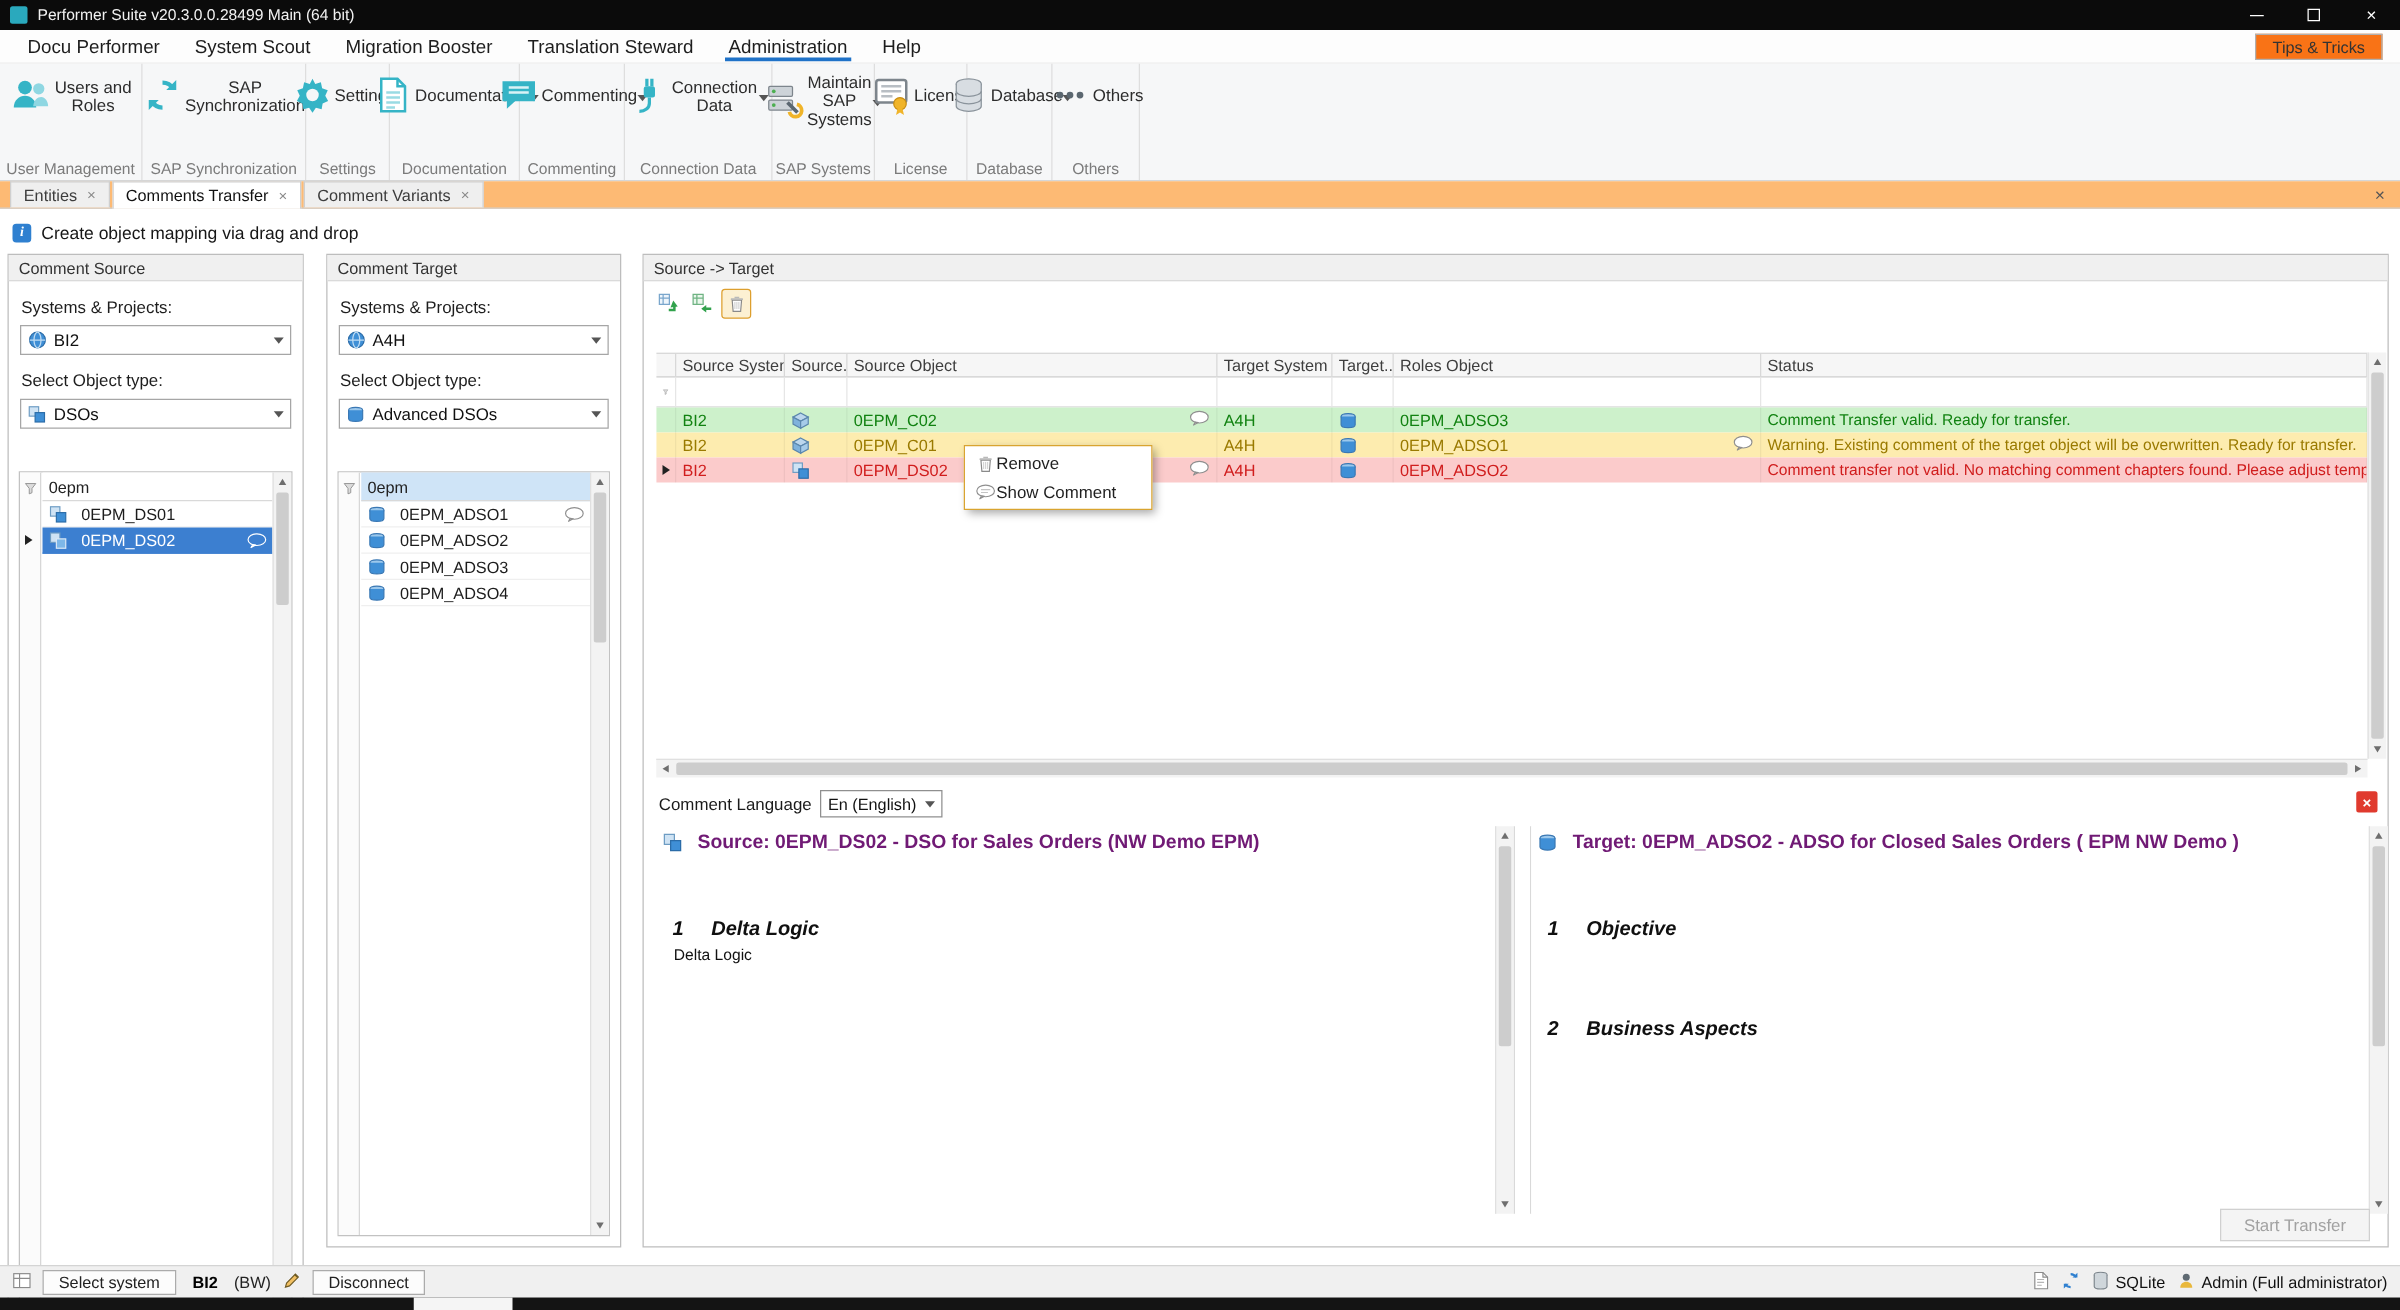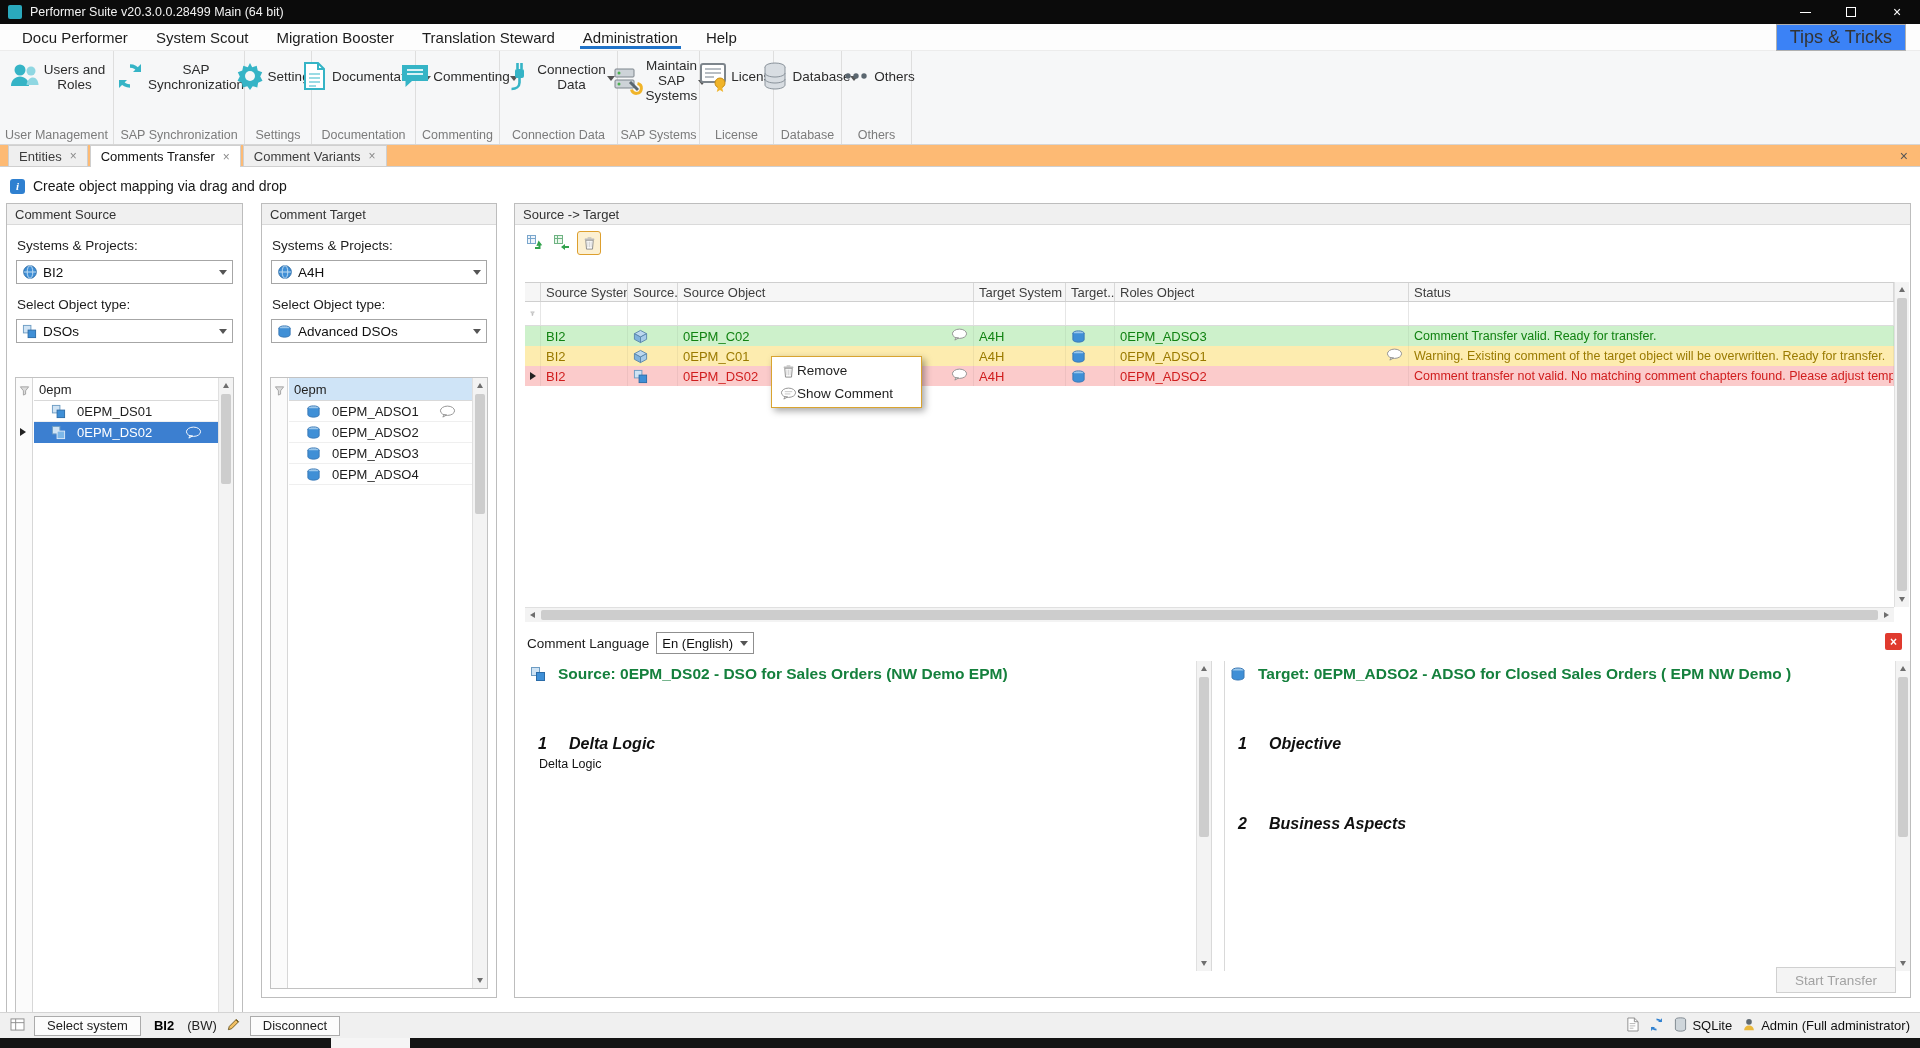--- a/index.html
+++ b/index.html
@@ -13,21 +13,21 @@
   .win-title{color:#f2f2f2;font-size:12.5px}
   .win-controls{margin-left:auto;display:flex;height:100%}
   .win-btn{width:46px;height:100%;display:flex;align-items:center;justify-content:center;color:#fff;font-size:14px}
   .min-glyph{display:block;width:11px;height:1px;background:#fff}
   .max-glyph{display:block;width:10px;height:10px;border:1px solid #fff}
 
   
   .menubar{position:absolute;top:24px;left:0;width:1920px;height:27px;background:#fdfdfd;border-bottom:1px solid #ececec;display:flex;align-items:center;padding:0 8px}
   .menu-item{height:100%;display:flex;align-items:center;padding:0 14px;font-size:15px;color:#1d1d1d;position:relative;cursor:default}
   .menu-item.active::after{content:"";position:absolute;left:11px;right:11px;bottom:1px;height:3px;background:#1f72c8}
-  .tips-btn{margin-left:auto;margin-right:6px;border:1px solid #b0b0b0;background:#3b82f6;padding:2px 13px;font-size:18px;color:#333}
+  .tips-btn{margin-left:auto;margin-right:6px;border:1px solid #b0b0b0;background:#f97316;padding:2px 13px;font-size:13px;color:#333}
 
   
   .ribbon{position:absolute;top:51px;left:0;width:1920px;height:94px;background:#f6f7f8;border-bottom:1px solid #d6d6d6;display:flex}
   .ribbon-group{position:relative;height:100%;border-right:1px solid #dedede;display:flex;flex-direction:column;align-items:center;padding-top:5px}
   .ribbon-btn{display:flex;flex-direction:row;align-items:center;padding:2px 4px}
   .ribbon-icon{width:36px;height:36px;display:flex;align-items:center;justify-content:center;margin-bottom:2px}
   .ribbon-btn-label{font-size:13.5px;color:#2c2c2c;text-align:center;line-height:1.12;max-width:108px}
   .rg-users .ribbon-btn-label{max-width:66px}
   .rg-sapsys .ribbon-btn-label{max-width:80px}
   .ribbon-caret{margin-top:3px}
@@ -69,21 +69,21 @@
   .combo-arrow{width:18px;align-self:stretch;display:flex;align-items:center;justify-content:center}
 
   
   .treelist{position:absolute;left:8px;right:8px;top:152px;bottom:8px;border:1px solid #c2c2c2;background:#fff}
   .tl-gutter{position:absolute;left:0;top:0;bottom:0;width:17px;background:#fbfbfb;border-right:1px solid #d7d7d7}
   .tl-funnel{position:absolute;top:6px;left:3px}
   .tl-pointer{position:absolute;left:4px;top:50px}
   .tl-filter-row{position:absolute;left:18px;right:15px;top:0;height:23px;border-bottom:1px solid #d9d9d9;display:flex;align-items:center;padding-left:5px;font-size:13px;color:#222;background:#fff}
   .tl-filter-row.hl{background:#cfe4f7}
   .tl-rows{position:absolute;left:18px;right:15px;top:23px;bottom:0}
-  .tl-row{height:21px;display:flex;align-items:center;border-bottom:1px solid #efefef;padding:0 16px;gap:5px;font-size:13px;color:#1c1c1c}
+  .tl-row{height:21px;display:flex;align-items:center;border-bottom:1px solid #efefef;padding:0 4px;gap:5px;font-size:13px;color:#1c1c1c}
   .tl-row.selected{background:#3c7fd0;color:#fff;border-bottom-color:#3c7fd0}
   .tl-label{flex:1;white-space:nowrap;overflow:hidden}
   .tl-bubble{display:flex;align-items:center}
 
   
   .vscroll{position:absolute;top:0;bottom:0;right:0;width:15px;background:#f3f3f3;border-left:1px solid #e0e0e0}
   .vscroll .sarr{position:absolute;left:0;width:14px;height:15px;display:flex;align-items:center;justify-content:center}
   .vscroll .sarr.up{top:0}.vscroll .sarr.down{bottom:0}
   .vscroll .thumb{position:absolute;left:2px;right:2px;background:#cdcdcd;border-radius:2px}
   .hscroll{position:absolute;left:0;right:15px;bottom:0;height:15px;background:#f3f3f3;border-top:1px solid #e0e0e0}
@@ -122,21 +122,21 @@
   .comment-lang-label{font-size:13.5px;color:#1b1b1b;margin-right:7px}
   .lang-combo{width:98px;height:22px;border:1px solid #8f8f8f;background:#fff;display:flex;align-items:center;padding-left:5px;font-size:13px;color:#111}
   .lang-combo .combo-arrow{margin-left:auto}
   .section-close{position:absolute;top:408px;right:8px;width:17px;height:17px;background:#e03a2e;color:#fff;border-radius:2px;display:flex;align-items:center;justify-content:center;font-size:12px;font-weight:bold}
 
   .preview{position:absolute;top:436px;height:310px;background:#fff}
   .preview-left{left:10px;width:686px}
   .preview-right{left:710px;right:0}
   .splitter{position:absolute;top:436px;left:696px;width:14px;height:310px;background:#fff;border-left:1px solid #d9d9d9;border-right:1px solid #d9d9d9}
   .preview-header{height:26px;display:flex;align-items:center;gap:7px;padding-left:4px}
-  .preview-title{font-size:15.5px;font-weight:bold;color:#15803d;white-space:nowrap;overflow:hidden}
+  .preview-title{font-size:15.5px;font-weight:bold;color:#701a75;white-space:nowrap;overflow:hidden}
   .preview-body{position:absolute;left:0;right:15px;top:26px;bottom:0;padding:48px 10px 0 13px;overflow:hidden}
   .doc-heading{display:flex;font-weight:bold;font-style:italic;font-size:16px;color:#101010}
   .doc-heading .num{width:31px;flex:none}
   .doc-body{font-size:12.5px;color:#111;margin:4px 0 0 1px}
   .doc-gap{height:62px}
 
   .start-transfer{position:absolute;right:14px;bottom:4px;width:120px;height:26px;border:1px solid #d0d0d0;background:#f4f4f4;color:#a2a2a2;font-size:13.5px;display:flex;align-items:center;justify-content:center}
 
   
   .statusbar{position:absolute;left:0;top:1012px;width:1920px;height:26px;background:#f0f0f0;border-top:1px solid #d4d4d4;display:flex;align-items:center;padding:0 10px;gap:9px}

